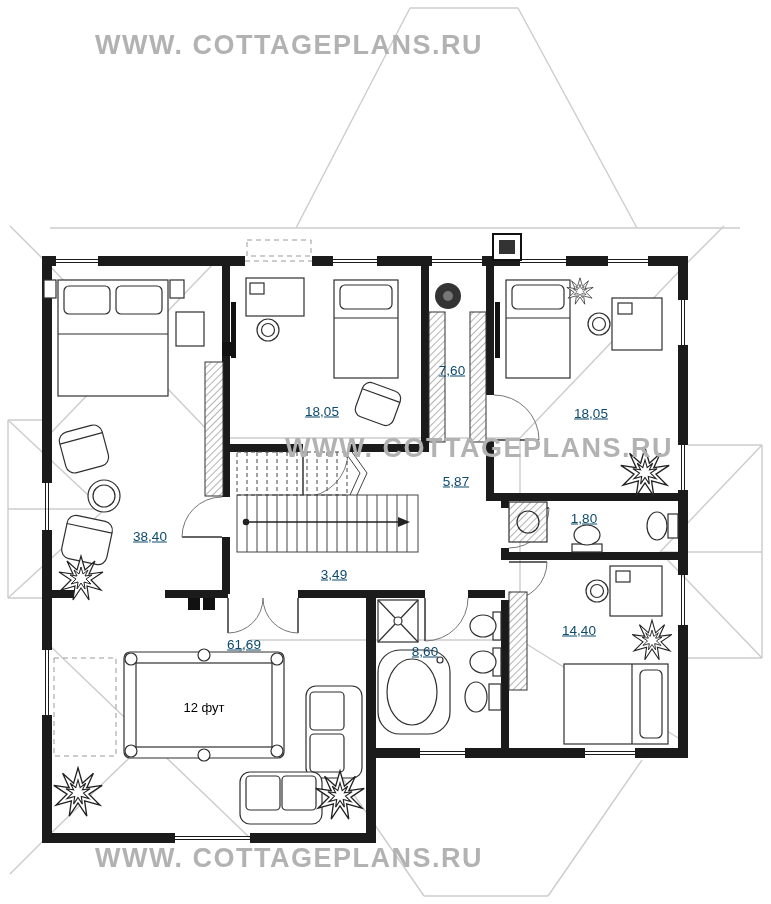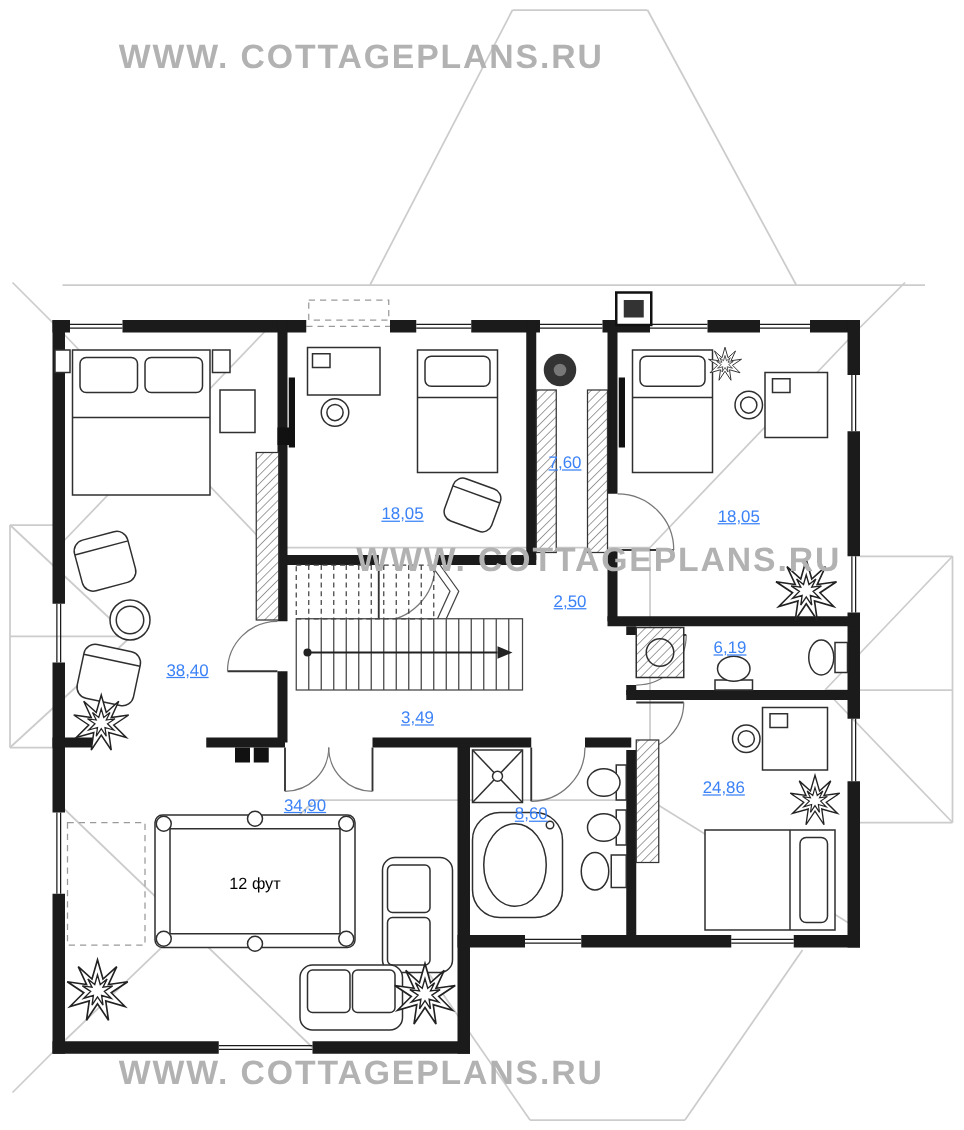--- a/index.html
+++ b/index.html
@@ -2,21 +2,21 @@
 <html><head>
 <meta charset="utf-8">
 <style>
   html,body{margin:0;padding:0}
   body{width:771px;height:904px;background:#ffffff;position:relative;overflow:hidden;
        font-family:"Liberation Sans",sans-serif}
   .stage{position:absolute;inset:0;width:684px;height:904px}
   .stage svg{position:absolute;left:0;top:0}
   .watermark{position:absolute;font-weight:bold;font-size:27px;letter-spacing:1.5px;
              color:#b2b2b2;white-space:nowrap;z-index:5;user-select:none}
-  .room-label{position:absolute;transform:translate(-50%,-50%);font-size:13.5px;color:#3b82f6;
+  .room-label{position:absolute;transform:translate(-50%,-50%);font-size:13.5px;color:#0c4a6e;
               text-decoration:underline;white-space:nowrap;z-index:4}
   .table-label{position:absolute;transform:translate(-50%,-50%);font-size:13px;color:#000000;
                white-space:nowrap;z-index:4}
 </style>
 </head>
 <body>
 
 <div class="stage">
 
 <svg width="771" height="904" viewBox="0 0 771 904" xmlns="http://www.w3.org/2000/svg">
@@ -391,23 +391,23 @@
   </g>
 </svg>
 
 <div class="watermark" style="left:95px;top:30px">WWW. COTTAGEPLANS.RU</div>
 <div class="watermark" style="left:285px;top:433px">WWW. COTTAGEPLANS.RU</div>
 <div class="watermark" style="left:95px;top:843px">WWW. COTTAGEPLANS.RU</div>
 
 <div class="room-label" style="left:322px;top:411px">18,05</div>
 <div class="room-label" style="left:452px;top:370px">7,60</div>
 <div class="room-label" style="left:591px;top:413px">18,05</div>
-<div class="room-label" style="left:456px;top:481px">2,50</div>
+<div class="room-label" style="left:456px;top:481px">5,87</div>
 <div class="room-label" style="left:150px;top:536px">38,40</div>
-<div class="room-label" style="left:584px;top:518px">6,19</div>
+<div class="room-label" style="left:584px;top:518px">1,80</div>
 <div class="room-label" style="left:334px;top:574px">3,49</div>
-<div class="room-label" style="left:244px;top:644px">34,90</div>
+<div class="room-label" style="left:244px;top:644px">61,69</div>
 <div class="room-label" style="left:425px;top:651px">8,60</div>
-<div class="room-label" style="left:579px;top:630px">24,86</div>
+<div class="room-label" style="left:579px;top:630px">14,40</div>
 
 <div class="table-label" style="left:204px;top:707px">12 фут</div>
 
 </div>
 
 </body></html>

